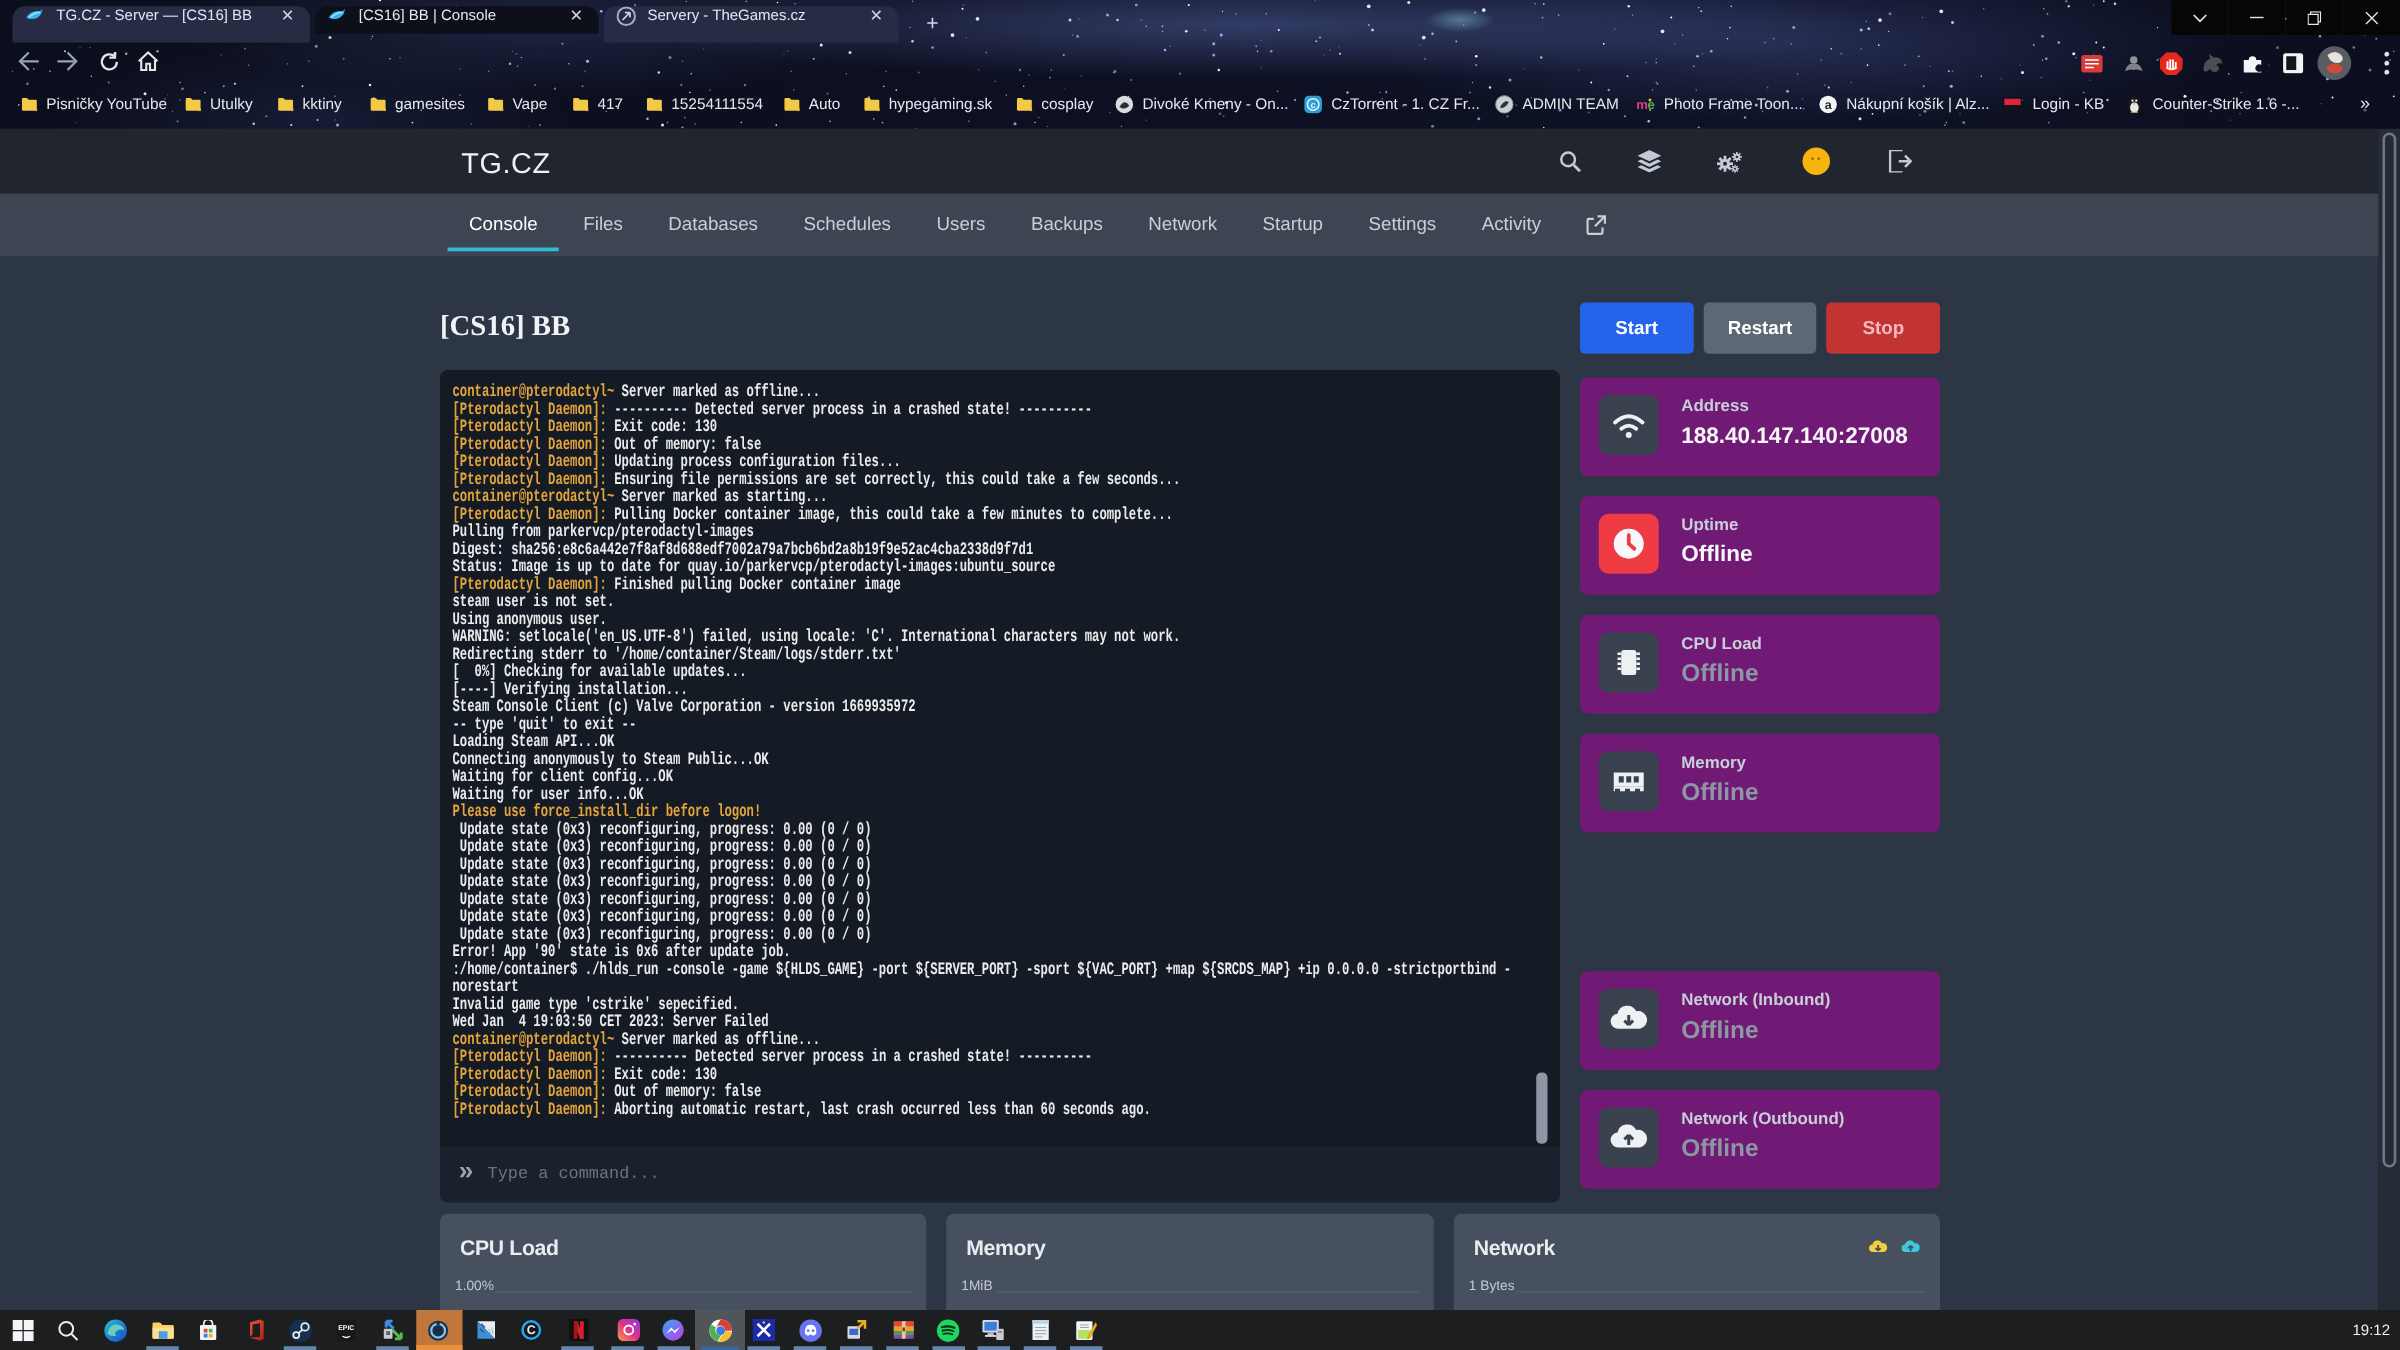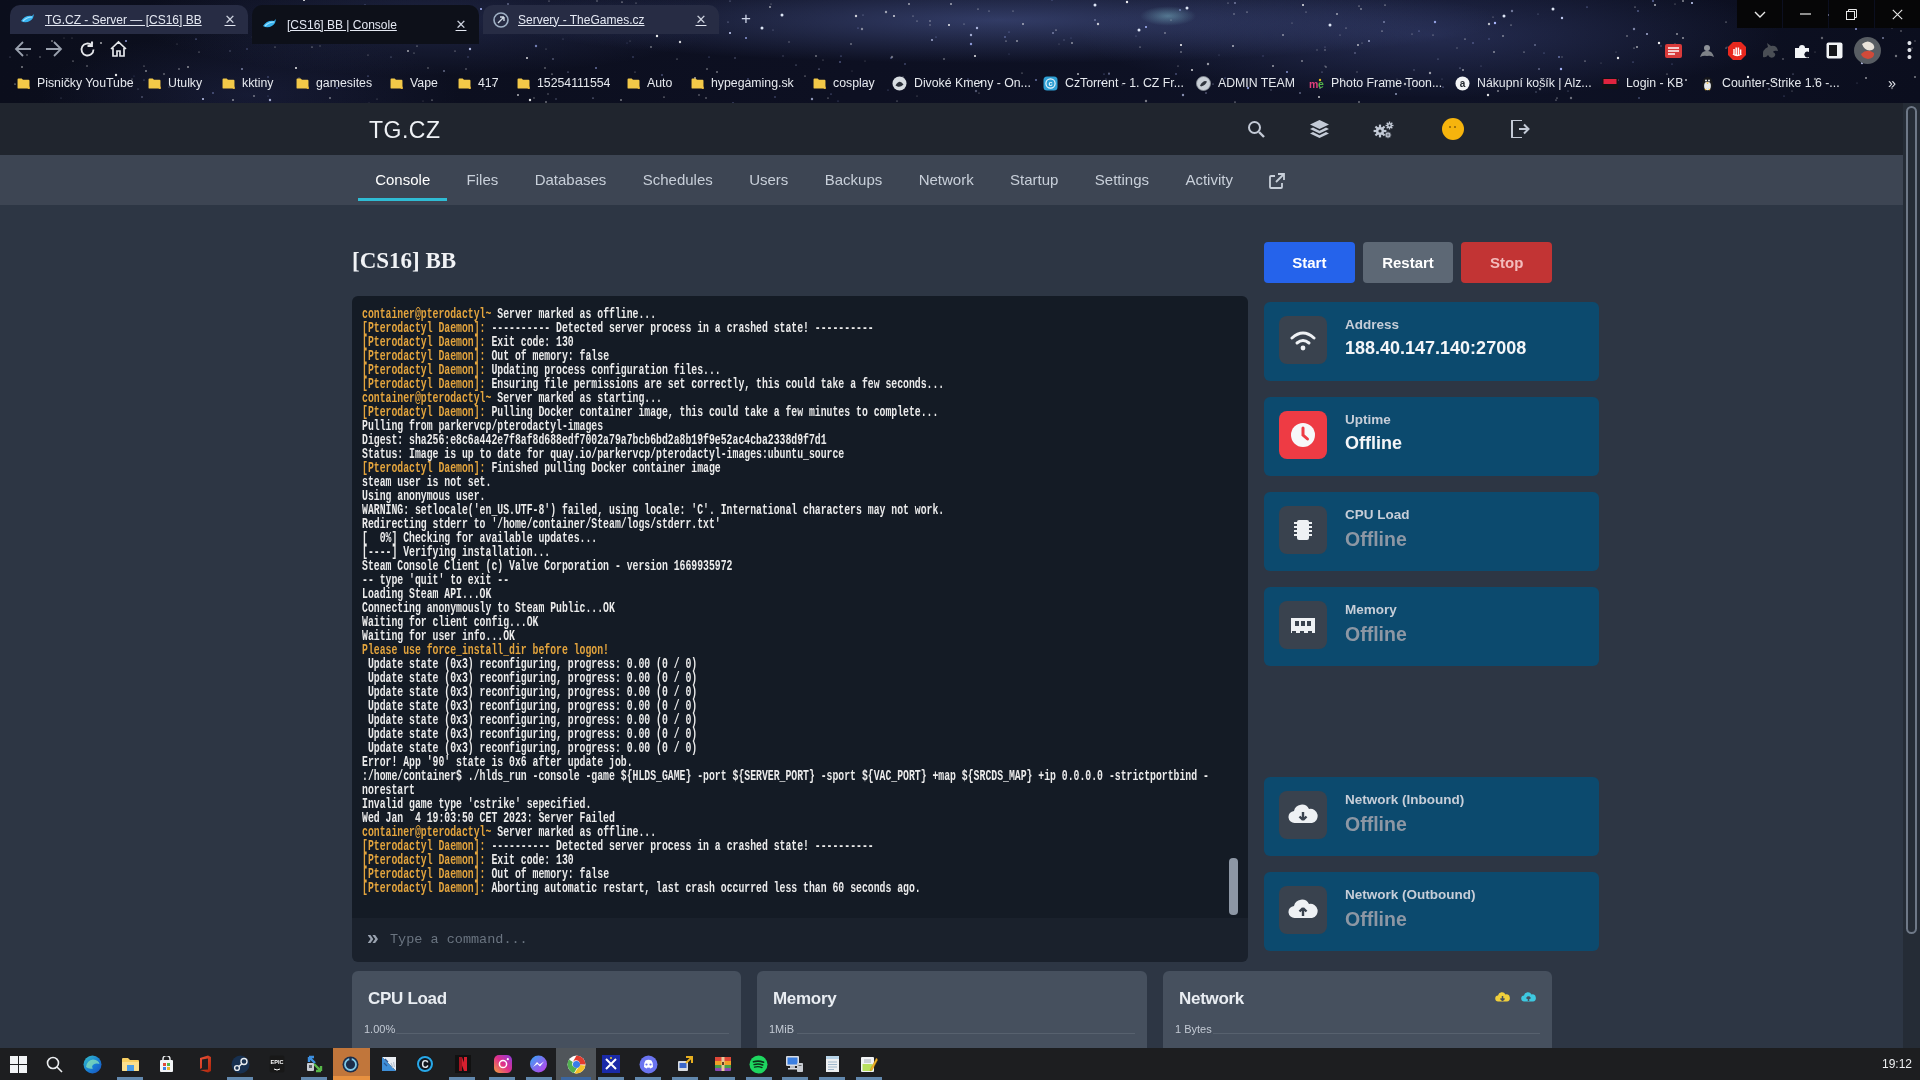--- a/index.html
+++ b/index.html
@@ -1,26 +1,26 @@
 <!DOCTYPE html>
 <html><head><meta charset="utf-8"><style>
 * { margin:0; padding:0; box-sizing:border-box; }
 html,body { width:1920px; height:1080px; overflow:hidden; background:#000; font-family:"Liberation Sans",sans-serif; }
 .abs { position:absolute; }
 
 
 #frame { position:absolute; top:0; left:0; width:1920px; height:103px; background:radial-gradient(40px 14px at 1168px 16px, rgba(150,225,235,0.40), rgba(0,0,0,0) 70%),radial-gradient(700px 60px at 1000px 20px, rgba(110,130,210,0.38), rgba(0,0,0,0) 72%),radial-gradient(500px 90px at 1430px 35px, rgba(90,105,180,0.30), rgba(0,0,0,0) 70%),radial-gradient(420px 80px at 430px 20px, rgba(85,100,170,0.25), rgba(0,0,0,0) 70%),radial-gradient(300px 90px at 250px 95px, rgba(65,75,140,0.20), rgba(0,0,0,0) 70%),linear-gradient(95deg,#0b0e1c 0%,#0d1022 45%,#0e1226 75%,#0b0e1e 100%); overflow:hidden; }
 #frame svg.stars { position:absolute; top:0; left:0; }
 
-.tab { position:absolute; top:5px; height:29px; border-radius:10px 10px 0 0; display:flex; align-items:center; padding:0 10px; color:#e4e8f2; font-size:12px;text-decoration:underline; }
+.tab { position:absolute; top:5px; height:29px; border-radius:10px 10px 0 0; display:flex; padding:0 10px; color:#e4e8f2; font-size:12px; }
 .tab .fav { width:16px; height:16px; margin-right:9px; flex:none; }
 .tab .ttl { white-space:nowrap; overflow:hidden; flex:1; }
 .tab .x { margin-left:8px; color:#cdd2de; font-size:13px; flex:none; width:16px; text-align:center; }
 .tab.inactive { background:#272c44; }
-.tab.active { background:#0d1019; top:5px; height:39px; }
+.tab.active { background:#0d1019; top:5px; height:22px; }
 
 .wbtn { position:absolute; top:0; width:45px; height:28px; background:#060607; display:flex; align-items:center; justify-content:center; }
 #addr { position:absolute; top:38px; left:145px; width:1507px; height:27px; background:#1f2227; border-radius:14px; display:flex; align-items:center; color:#e8eaef; font-size:13.2px; }
 
 #bookmarks { position:absolute; top:63px; left:0; width:1920px; height:40px; }
 .bm { position:absolute; top:8px; display:flex; align-items:center; gap:7px; color:#e6e9ee; font-size:12.3px; height:24px; white-space:nowrap; }
 
 
 #page { position:absolute; top:103px; left:0; width:1903px; height:945px; background:#2d3644; }
 #pagehead { position:absolute; top:0; left:0; width:1903px; height:52px; background:#20252e; }
@@ -43,21 +43,21 @@
 #cmdrow { position:absolute; left:352px; top:815px; width:896px; height:44px; background:#1a212c; border-radius:0 0 6px 6px; }
 #cmdrow .prompt { position:absolute; left:15px; top:7px; color:#9aa3b0; font-size:21px; font-weight:bold; }
 #cmdrow .ph { position:absolute; left:38px; top:14px; color:#6a7480; font-family:"Liberation Mono",monospace; font-size:13.5px; white-space:pre; }
 
 
 #btnrow { position:absolute; left:1264px; top:139px; width:288px; display:flex; gap:8px; }
 .btn { flex:1; height:41px; border-radius:4px; text-align:center; line-height:41px; font-size:15px; font-weight:bold; color:#ffffff; }
 .btn.start { background:#2563eb; }
 .btn.restart { background:#5d6875; }
 .btn.stop { background:#c23434; color:#f3bcbc; }
-.card { position:absolute; left:1264px; width:335px; height:79px; background:#0c4a6e; border-radius:6px; }
+.card { position:absolute; left:1264px; width:288px; height:79px; background:#701a75; border-radius:6px; }
 .card .tile { position:absolute; left:15px; top:14px; width:48px; height:48px; border-radius:8px; background:#39424e; display:flex; align-items:center; justify-content:center; }
 .card .tile.red { background:#ee3b44; }
 .card .lbl { position:absolute; left:81px; top:15px; font-size:13.5px; color:#c7ced8; font-weight:bold; }
 .card .val { position:absolute; left:81px; top:36px; font-size:18px; color:#f5f6f8; font-weight:bold; }
 .card .val.off { color:#8d97a4; font-weight:bold; font-size:19.5px; }
 .card .dim { color:#9aa3af; font-size:13px; font-weight:normal; }
 
 
 .gcard { position:absolute; top:868px; height:77px; background:#46505e; border-radius:6px 6px 0 0; }
 .gcard .gt { position:absolute; left:16px; top:18px; font-size:17px; font-weight:bold; color:#e9edf2; letter-spacing:-0.3px; }

